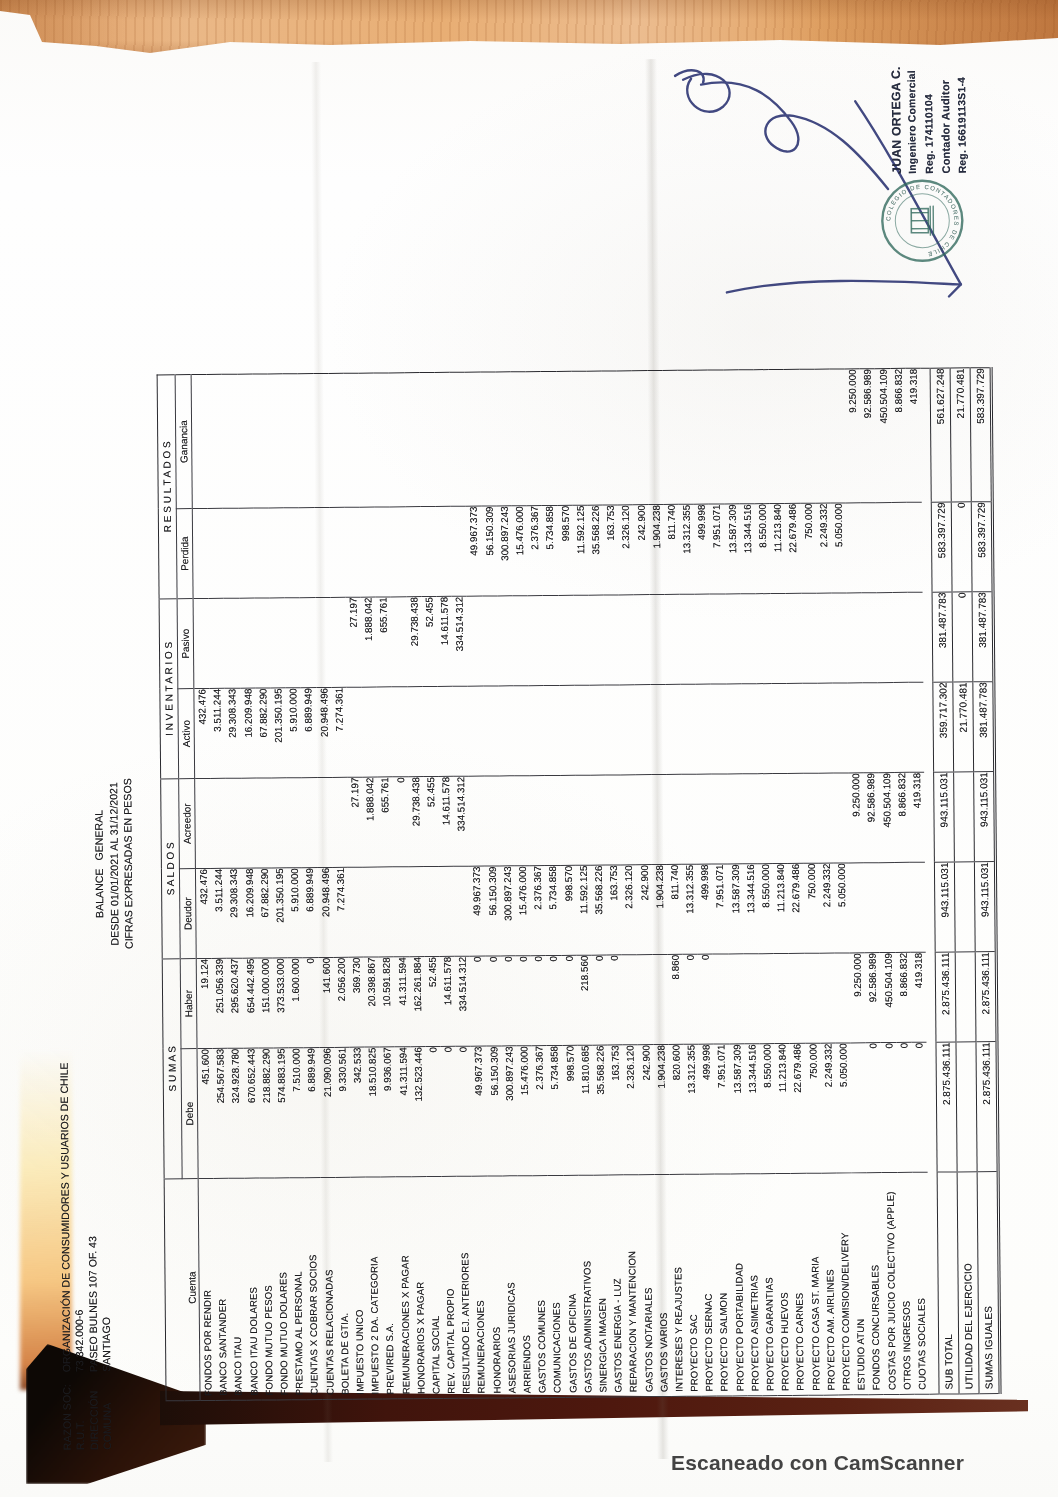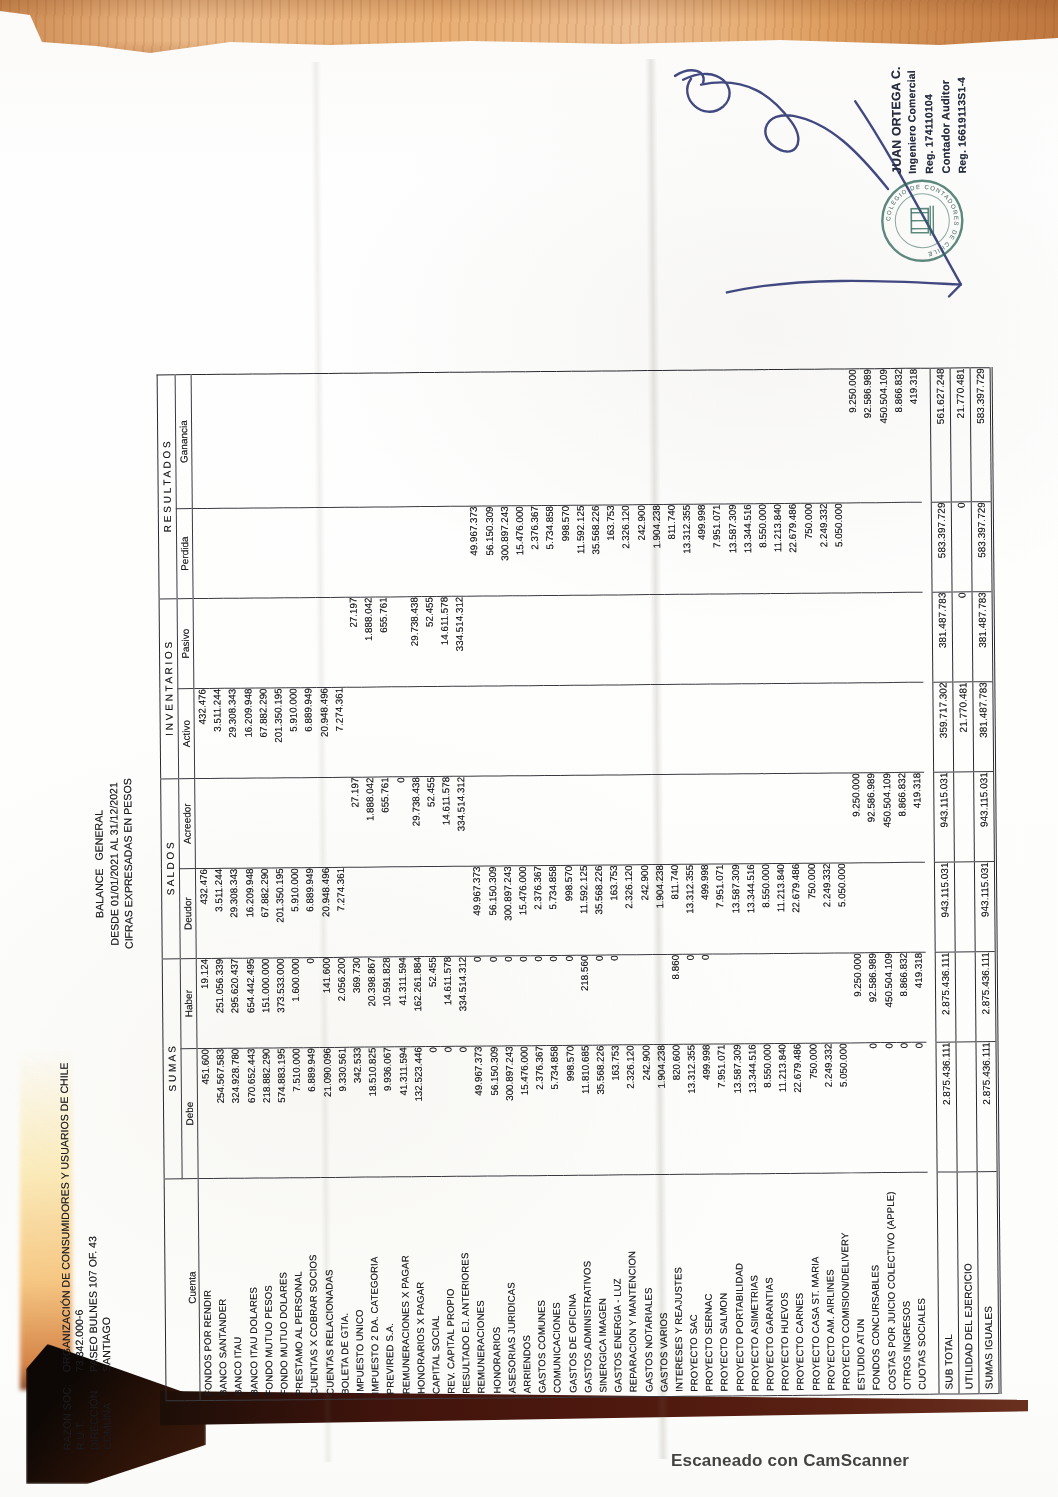--- a/index.html
+++ b/index.html
@@ -66,21 +66,21 @@
   tr.total-last td{border-bottom:3.5px double #2a2a2f;}
   
   .sig{position:absolute;left:1130px;top:618px;width:290px;height:330px;}
   .seal{position:absolute;left:1192px;top:834px;width:88px;height:88px;opacity:.92;}
   .stamp-text{position:absolute;left:1283px;top:845px;color:#262c40;line-height:16.4px;
      letter-spacing:.2px;}
   .stamp-text .s1{font-size:12.3px;font-weight:700;}
   .stamp-text .s2,.stamp-text .s3,.stamp-text .s5{font-size:10.4px;font-weight:600;}
   .stamp-text .s4{font-size:11px;font-weight:700;}
   
-  .camscanner{position:absolute;left:671px;top:1451px;font-size:17px;font-weight:600;
+  .camscanner{position:absolute;left:671px;top:1451px;font-size:21px;font-weight:600;
      color:#434343;letter-spacing:.2px;}
 </style>
 </head>
 <body>
 
 <div class="scene">
 
   <div class="wood"></div>
   <div class="edge-glow"></div>
   <div class="desk-corner"></div>

